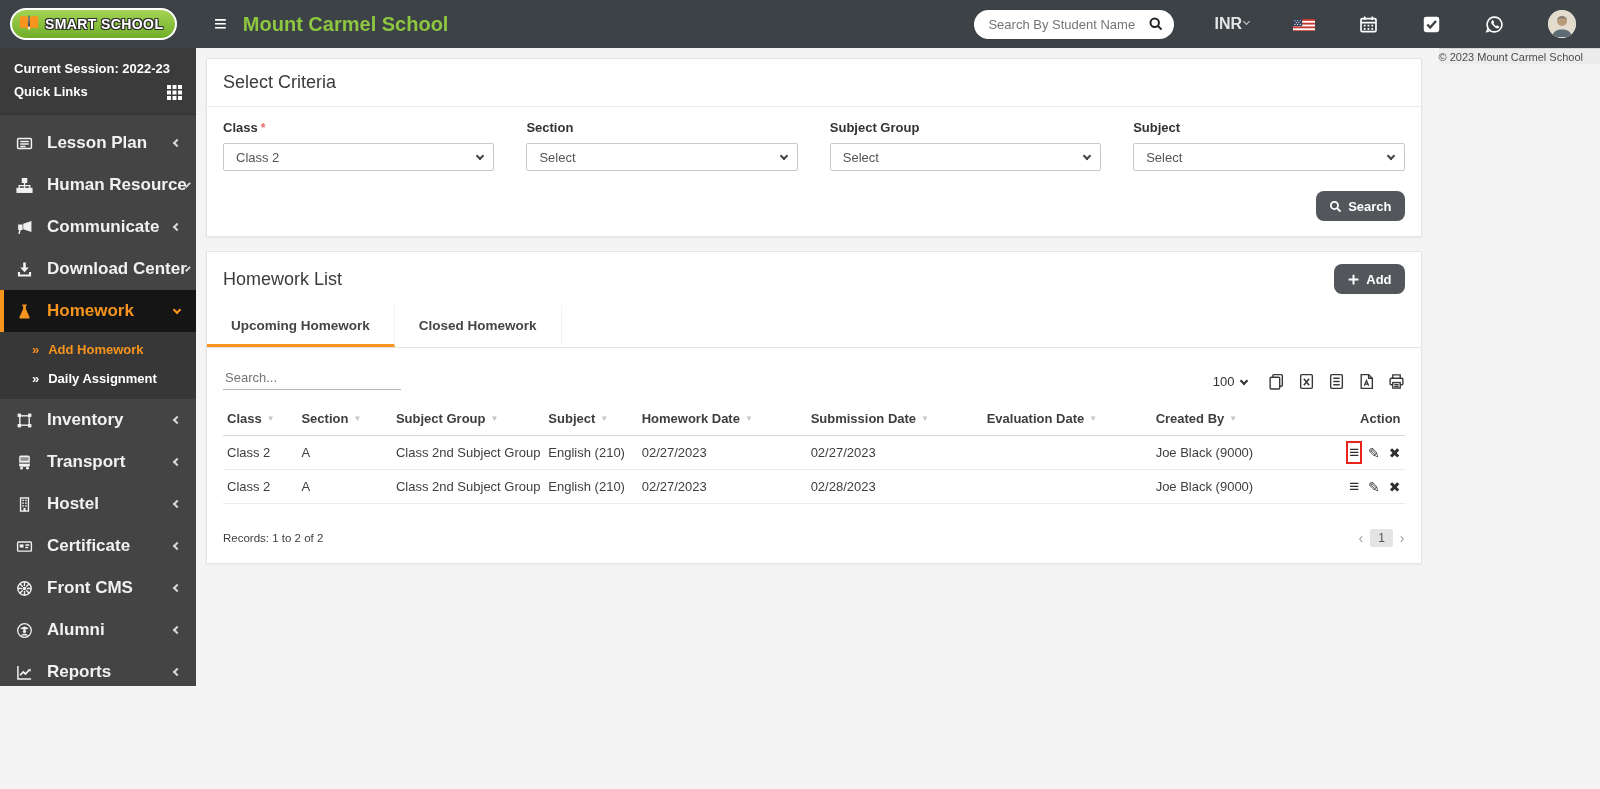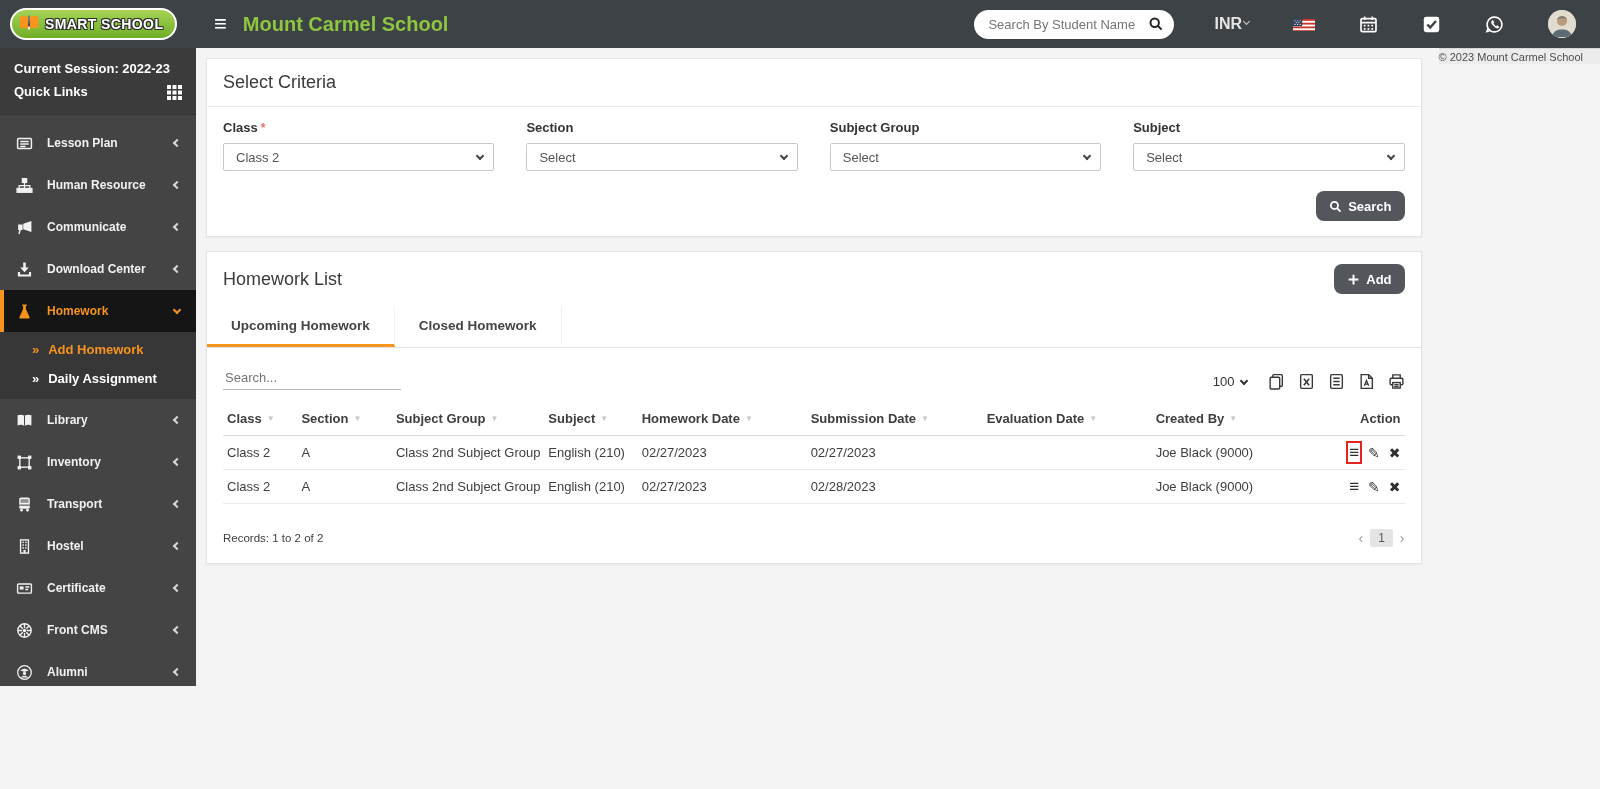--- a/index.html
+++ b/index.html
@@ -32,21 +32,21 @@
   .content-inner{flex:1;padding:10px 17px 0 10px;overflow:hidden}
 
   
   .session{background:#3b3b3b;padding:9px 14px 11px;border-bottom:1px solid #343434}
   .session-line{font-size:13px;font-weight:bold;color:#fff;line-height:23px}
   .quick-links{display:flex;justify-content:space-between;align-items:center;cursor:pointer}
   .grid-ic{width:15px;height:15px;color:#fff}
   .nav{padding-top:7px}
   .nav-item{display:flex;align-items:center;height:42px;padding:0 16px;color:#f1f1f1;cursor:pointer;position:relative}
   .nav-icon{width:17px;height:17px;margin-right:14px;flex:0 0 17px}
-  .nav-label{font-size:12px;font-weight:bold;flex:1;white-space:nowrap}
+  .nav-label{font-size:17px;font-weight:bold;flex:1;white-space:nowrap}
   .chev{width:6px;height:6px;border-left:2px solid #d6d6d6;border-bottom:2px solid #d6d6d6;transform:rotate(45deg)}
   .chev.down{transform:rotate(-45deg);margin-top:-3px}
   .nav-item.active{background:#151515;color:#f7941d;border-left:4px solid #f7941d;padding-left:12px}
   .nav-item.active .chev{border-color:#f7941d}
   .submenu{background:#373737;padding:3px 0 6px}
   .submenu-item{display:flex;align-items:center;height:29px;padding-left:32px;font-size:13px;font-weight:bold;color:#fff;cursor:pointer}
   .submenu-item .arr{margin-right:9px;font-size:13px}
   .submenu-item.active{color:#f7941d}
 
   
@@ -261,28 +261,20 @@
             <a class="submenu-item active">
               <span class="arr">»</span>
               <span>Add Homework</span>
             </a>
             <a class="submenu-item">
               <span class="arr">»</span>
               <span>Daily Assignment</span>
             </a>
           </div>
           <a class="nav-item">
-            <span class="nav-icon"><svg viewBox="0 0 16 16" width="100%" height="100%" fill="currentColor">
-                <path d="M1.5 3.1c2.1-.9 4.3-.8 6.5.4 2.2-1.2 4.4-1.3 6.5-.4v9.6c-2.1-.9-4.3-.8-6.5.4-2.2-1.2-4.4-1.3-6.5-.4z"></path>
-                <path stroke="#444" stroke-width="1" d="M8 3.5v9.4"></path>
-              </svg></span>
-            <span class="nav-label">Library</span>
-            <span class="chev "></span>
-          </a>
-          <a class="nav-item">
             <span class="nav-icon"><svg viewBox="0 0 16 16" width="100%" height="100%" fill="none" stroke="currentColor" stroke-width="1.3">
                 <rect x="3.6" y="3.6" width="8.8" height="8.8"></rect>
                 <g fill="currentColor" stroke="none">
                   <rect x="1.5" y="1.5" width="3.2" height="3.2"></rect>
                   <rect x="11.3" y="1.5" width="3.2" height="3.2"></rect>
                   <rect x="1.5" y="11.3" width="3.2" height="3.2"></rect>
                   <rect x="11.3" y="11.3" width="3.2" height="3.2"></rect>
                 </g>
               </svg></span>
             <span class="nav-label">Inventory</span>

